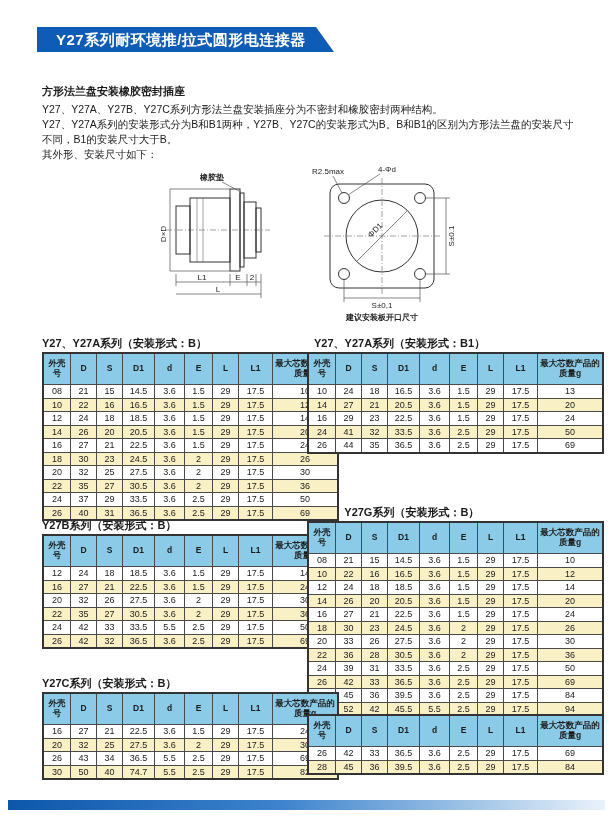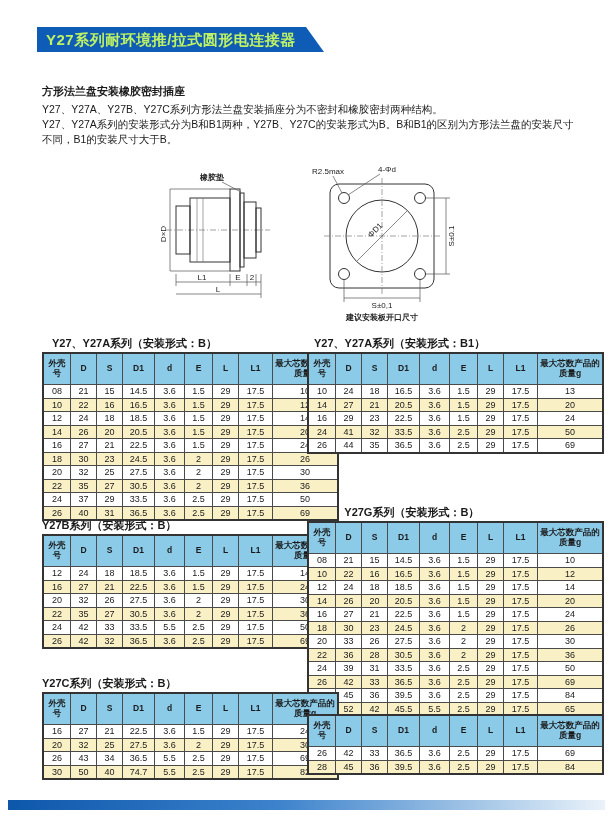--- a/index.html
+++ b/index.html
@@ -3,22 +3,22 @@
 <meta charset="utf-8">
 <style>
   html,body{margin:0;padding:0;}
   body{
     width:613px;height:825px;position:relative;background:#ffffff;
     font-family:"Liberation Sans","DejaVu Sans",sans-serif;color:#1a1a1a;
     overflow:hidden;
   }
   .banner{
     position:absolute;left:37px;top:27px;width:278px;height:25px;
-    background:#0e5cb5;color:#bef264;font-weight:bold;font-size:15px;
-    line-height:25px;padding-left:9px;letter-spacing:.5px;
+    background:#0e5cb5;color:#ffffff;font-weight:bold;font-size:15px;
+    line-height:25px;padding-left:19px;letter-spacing:.5px;
     clip-path:polygon(0 0,calc(100% - 18px) 0,100% 100%,0 100%);
     white-space:nowrap;
   }
   .section-heading{
     position:absolute;left:42px;top:84px;font-size:11px;font-weight:bold;font-family:Liberation Mono, monospace;
   }
   .intro{
     position:absolute;left:42px;top:102px;width:534px;font-size:10.5px;
     line-height:15px;
   }
@@ -53,21 +53,21 @@
   .tbl th:nth-child(6){width:25px;}
   .tbl th:nth-child(7){width:23px;}
   .tbl th:nth-child(8){width:31px;}
   .tbl th:nth-child(9){width:62px;}
   #t1{left:42px;top:352px;}
   #t2{left:307px;top:352px;}
   #t3{left:42px;top:534px;}
   #t4{left:307px;top:521px;}
   #t5{left:42px;top:692px;}
   #t6{left:307px;top:714px;}
-  #t1-title{left:52px;top:336px;}
+  #t1-title{left:42px;top:336px;}
   #t2-title{left:307px;top:336px;margin-left:7px;}
   #t3-title{left:42px;top:518px;}
   #t4-title{left:307px;top:505px;}
   #t5-title{left:42px;top:676px;}
   #t6-title{left:307px;top:698px;}
   .footer-bar{
     position:absolute;left:8px;top:800px;width:597px;height:10px;
     background:linear-gradient(90deg,#0d57ab 0%,#3c82cc 45%,#a8c9e8 80%,#eaf2fa 100%);
   }
 </style>
@@ -75,20 +75,21 @@
 <body>
 
 <div class="banner">
   <span>Y27系列耐环境推/拉式圆形电连接器</span>
 </div>
 
 <div class="section-heading">方形法兰盘安装橡胶密封插座</div>
 <div class="intro">
   <div>Y27、Y27A、Y27B、Y27C系列方形法兰盘安装插座分为不密封和橡胶密封两种结构。</div>
   <div>Y27、Y27A系列的安装形式分为B和B1两种，Y27B、Y27C的安装形式为B。B和B1的区别为方形法兰盘的安装尺寸不同，B1的安装尺寸大于B。</div>
+  <div>其外形、安装尺寸如下：</div>
 </div>
 
 <svg class="diagram" width="350" height="160" viewBox="0 0 350 160">
 
   <g>
     <line class="thin" x1="36" y1="68" x2="140" y2="68" stroke-dasharray="6 2 1 2"></line>
     <rect class="outline" x="46" y="44" width="14" height="48"></rect>
     <rect class="outline" x="60" y="36" width="40" height="64"></rect>
     <line class="thin" x1="67" y1="36" x2="67" y2="100"></line>
     <line class="thin" x1="73" y1="36" x2="73" y2="100"></line>
@@ -577,21 +578,21 @@
       </tr>
       <tr>
         <td>32</td>
         <td>52</td>
         <td>42</td>
         <td>45.5</td>
         <td>5.5</td>
         <td>2.5</td>
         <td>29</td>
         <td>17.5</td>
-        <td>65</td>
+        <td>94</td>
       </tr>
     </tbody>
   </table>
 <table class="tbl" id="t5">
     <thead>
       <tr>
         <th>外壳号</th>
         <th>D</th>
         <th>S</th>
         <th>D1</th>

